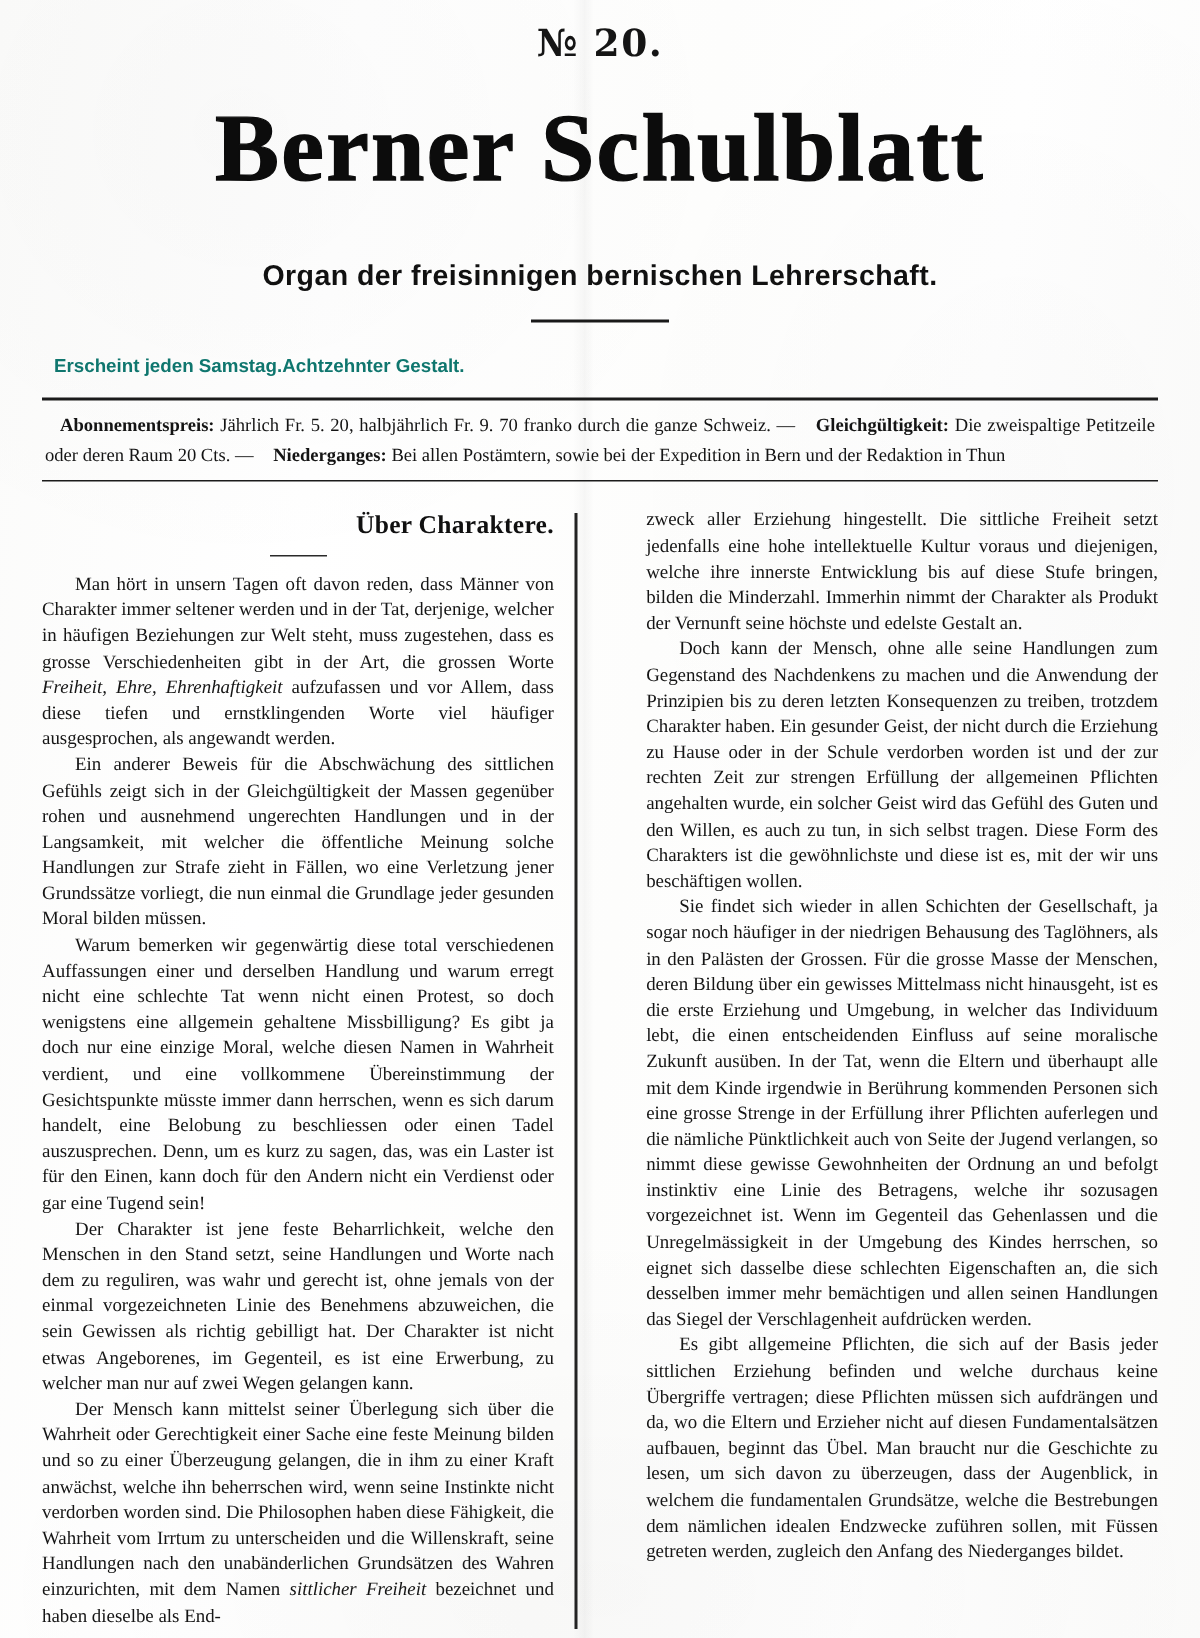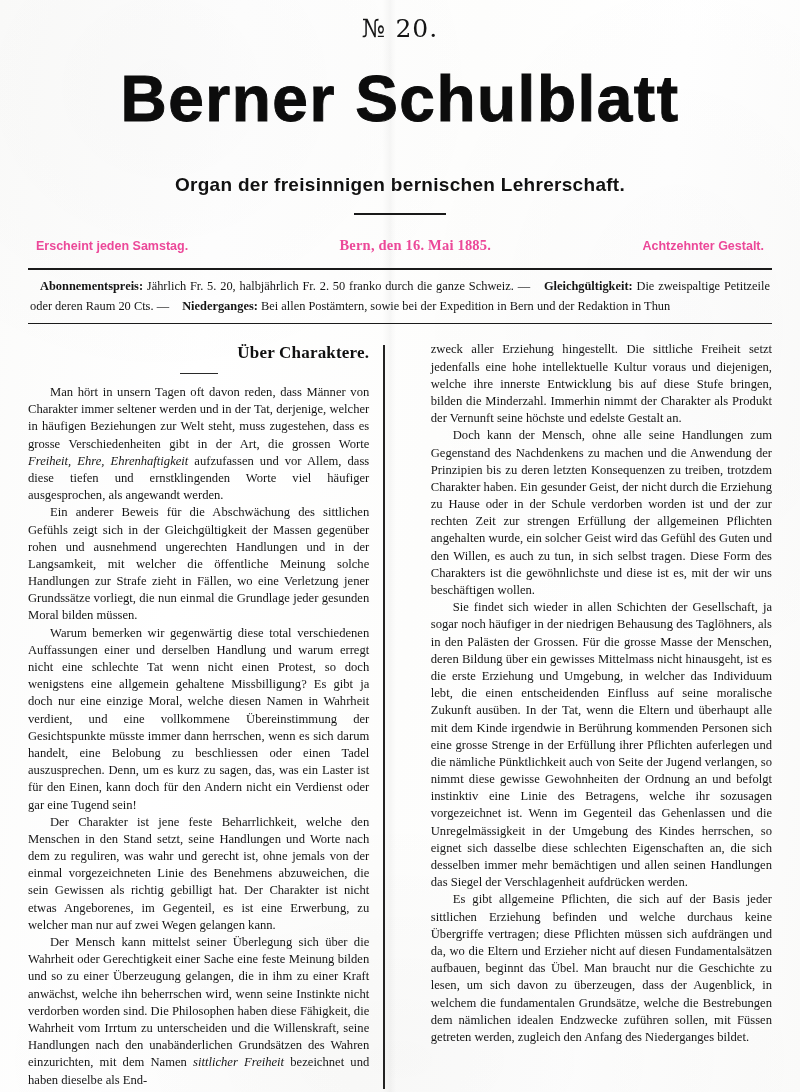--- a/index.html
+++ b/index.html
@@ -34,30 +34,30 @@
     width: 14px;
     background: linear-gradient(90deg, rgba(0,0,0,0) 0%, rgba(0,0,0,0.022) 45%, rgba(0,0,0,0.03) 55%, rgba(0,0,0,0) 100%);
     pointer-events: none;
   }
   .content { position: relative; }
 
   
   .issue-no {
     text-align: center;
     font-family: "DejaVu Serif", "Liberation Serif", serif;
-    font-weight: normal;
+    font-weight: bold;
     font-size: 25px;
     letter-spacing: 1px;
     padding-top: 16px;
     line-height: 1;
   }
 
   .masthead-title {
     text-align: center;
-    font-family: Liberation Sans, sans-serif;
+    font-family: Liberation Serif, serif;
     font-weight: bold;
     font-size: 64px;
     letter-spacing: 1.5px;
     line-height: 1;
     margin-top: 26px;
     color: #0c0c0c;
     -webkit-text-stroke: 0.9px #0c0c0c;
   }
 
   .masthead-sub {
@@ -78,21 +78,21 @@
   }
 
   .imprint-row {
     display: flex;
     align-items: baseline;
     margin-top: 22px;
     padding: 0 36px;
     font-family: "Liberation Sans", "DejaVu Sans", sans-serif;
     font-weight: bold;
     font-size: 12.5px;
-    color: #ec4899;
+    color: #0f766e;
   }
   .imprint-left   { flex: 0 0 auto; }
   .imprint-center { flex: 1 1 auto; text-align: center; font-family: "Liberation Serif","DejaVu Serif",serif; font-size: 14.5px; letter-spacing: .2px; }
   .imprint-right  { flex: 0 0 auto; }
 
   
   .rule-thick {
     height: 2.5px;
     background: #1b1b1b;
     margin: 14px 28px 0 28px;
@@ -168,28 +168,27 @@
   <div class="issue-no">№ 20.</div>
 
   <h1 class="masthead-title">Berner Schulblatt</h1>
 
   <div class="masthead-sub">Organ der freisinnigen bernischen Lehrerschaft.</div>
 
   <div class="short-rule"></div>
 
   <div class="imprint-row">
     <div class="imprint-left">Erscheint jeden Samstag.</div>
-    <div class="imprint-center">Bern, den 16. Mai 1885.</div>
     <div class="imprint-right">Achtzehnter Gestalt.</div>
   </div>
 
   <div class="rule-thick"></div>
 
   <div class="subscription">
-    <b>Abonnementspreis:</b><span> Jährlich Fr. 5. 20, halbjährlich Fr. 2. 50 franko durch die ganze Schweiz. — </span><b>Gleichgültigkeit:</b><span> Die zweispaltige Petitzeile oder deren Raum 20 Cts. — </span><b>Niederganges:</b><span> Bei allen Postämtern, sowie bei der Expedition in Bern und der Redaktion in Thun</span>
+    <b>Abonnementspreis:</b><span> Jährlich Fr. 5. 20, halbjährlich Fr. 9. 70 franko durch die ganze Schweiz. — </span><b>Gleichgültigkeit:</b><span> Die zweispaltige Petitzeile oder deren Raum 20 Cts. — </span><b>Niederganges:</b><span> Bei allen Postämtern, sowie bei der Expedition in Bern und der Redaktion in Thun</span>
   </div>
 
   <div class="rule-thin" style="margin-top:7px"></div>
 
   <div class="columns">
 
     <div class="col col-left">
       <h2 class="article-title">Über Charaktere.</h2>
       <div class="title-rule"></div>
       <div id="left-col-body">

